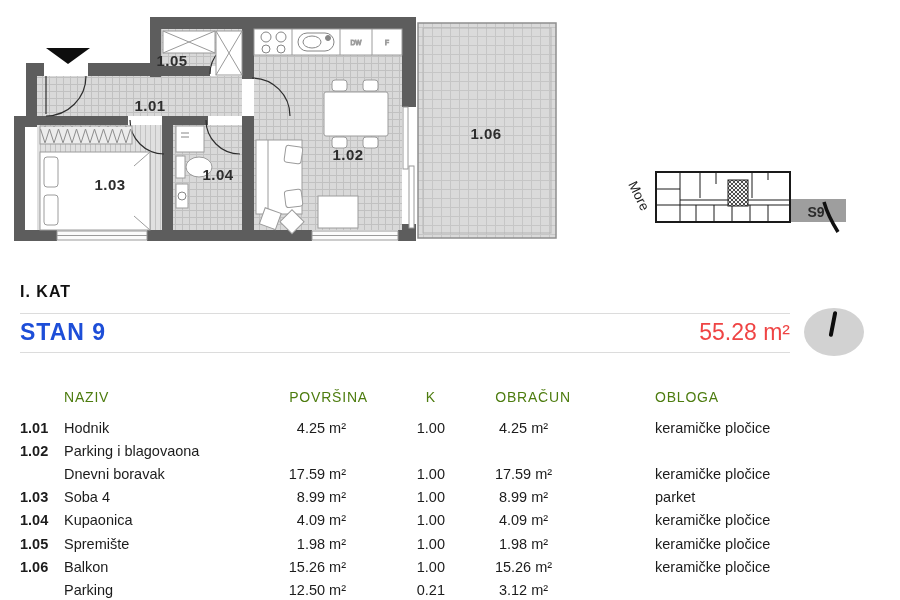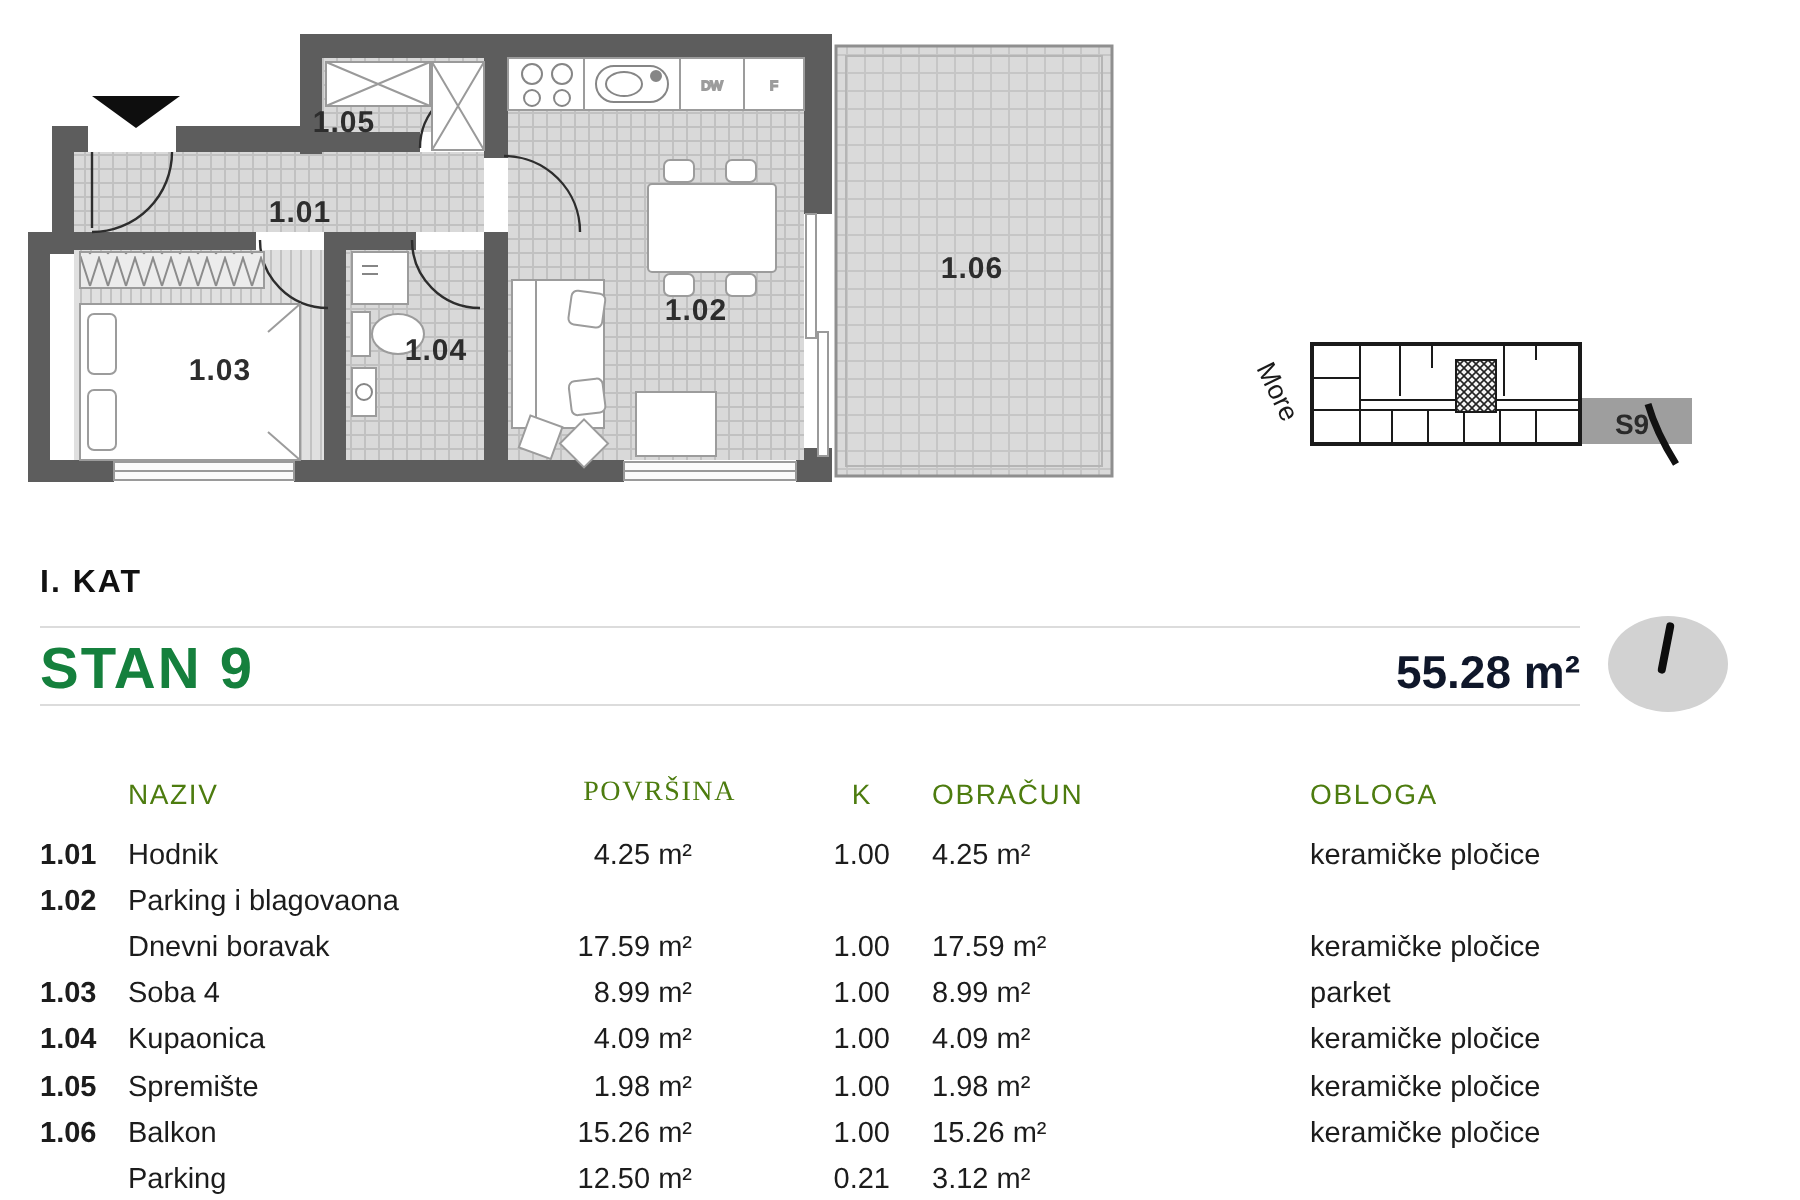--- a/index.html
+++ b/index.html
@@ -5,35 +5,35 @@
   html,body{margin:0;padding:0;background:#ffffff;}
   .page{position:relative;width:900px;height:600px;background:#fff;overflow:hidden;
         font-family:"Liberation Sans","DejaVu Sans",sans-serif;color:#1c1c1c;}
   .plan-svg{position:absolute;left:0;top:0;}
 
   .floor-title{position:absolute;left:20px;top:283px;font-size:16px;font-weight:700;letter-spacing:1px;color:#111;}
   .rule{position:absolute;left:20px;width:770px;height:1px;background:#dcdcdc;}
   .rule1{top:313px;}
   .rule2{top:352px;}
   .unit-row{position:absolute;left:20px;top:319px;width:770px;display:flex;justify-content:space-between;align-items:baseline;}
-  .unit-name{font-size:29px;font-weight:700;letter-spacing:1px;color:#15803d;text-align:center;}
-  .unit-total{font-size:23px;font-weight:700;color:#0f172a;}
+  .unit-name{font-size:23px;font-weight:700;letter-spacing:1px;color:#1d4ed8;text-align:center;}
+  .unit-total{font-size:23px;font-weight:400;color:#ef4444;}
   .compass{position:absolute;left:804px;top:308px;width:60px;height:48px;border-radius:50%;background:#d2d2d2;}
   .compass .hand{position:absolute;left:27px;top:3px;width:4px;height:26px;background:#0d0d0d;border-radius:2px;transform:rotate(11deg);}
 
   .table{position:absolute;left:20px;top:386px;width:860px;font-size:14.5px;}
   .trow{display:grid;grid-template-columns:44px 198px 106px 98px 134px auto;height:23.2px;align-items:center;}
   .trow.head{height:22px;margin-bottom:8px;font-size:14px;font-weight:500;letter-spacing:.8px;color:#4d7c0f;}
   .c{white-space:nowrap;}
   .c.num{font-weight:700;}
   .c.area{text-align:right;padding-right:22px;}
   .c.k{text-align:right;padding-right:21px;}
-  .c.calc{text-align:left;padding-right:19px;}
+  .c.calc{text-align:center;padding-right:19px;}
   .c.finish{padding-left:55px;}
-  .trow.head .c.area{padding-right:0;font-family:Liberation Serif, serif;}
+  .trow.head .c.area{padding-right:0;}
   .trow.head .c.k{padding-right:30px;}
   .trow.head .c.calc{padding-right:0;}
 </style>
 </head>
 <body>
 
 <div class="page">
 
   <svg class="plan-svg" width="900" height="280" viewBox="0 0 900 280" style="font-family:'Liberation Sans','DejaVu Sans',sans-serif;">
     <defs>

